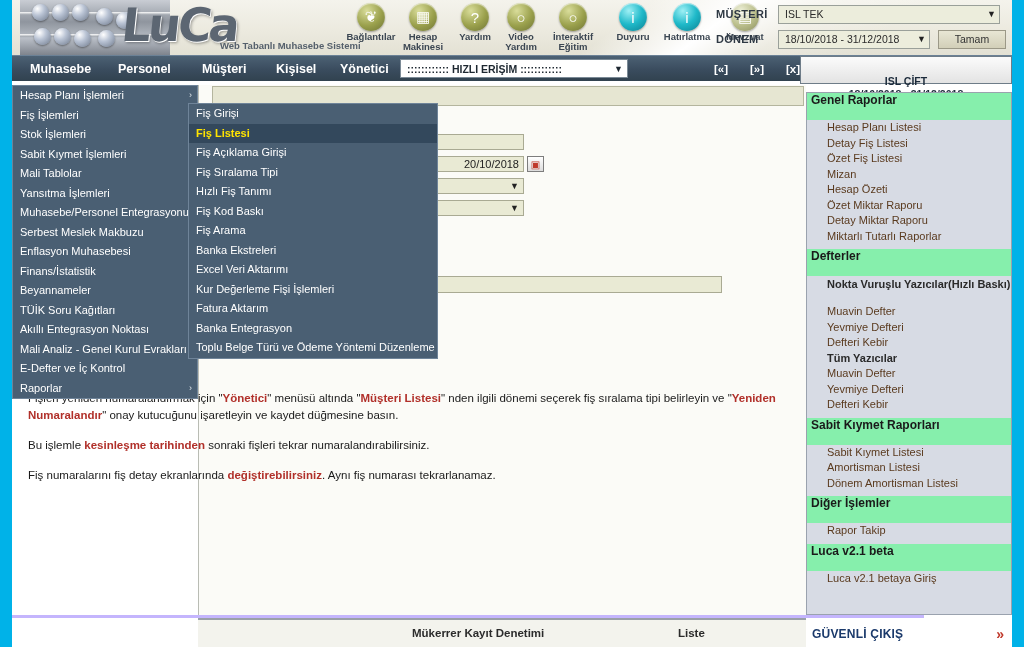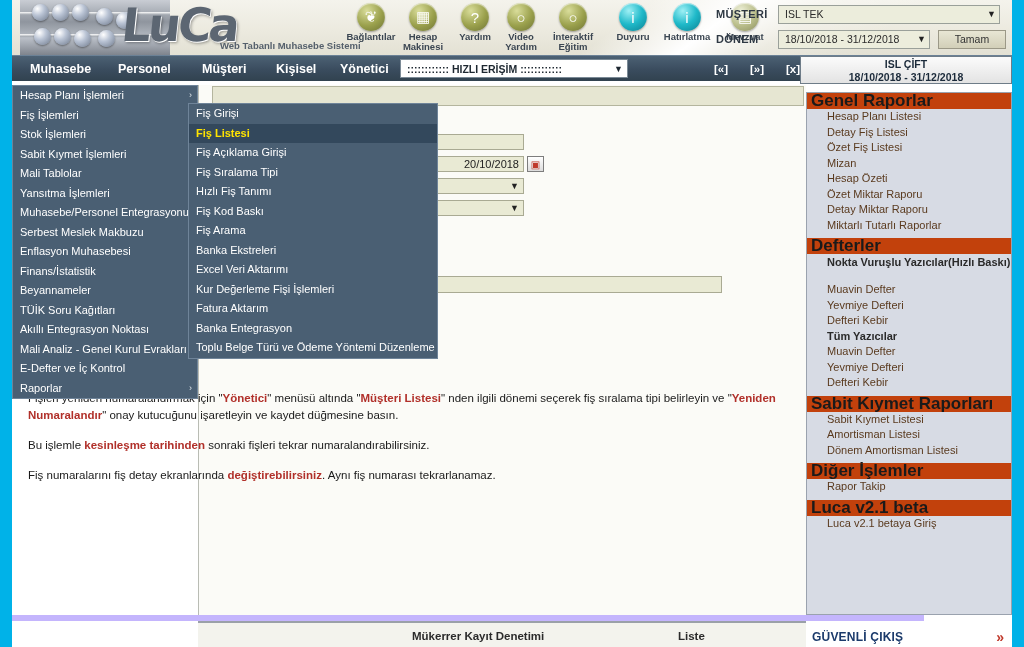--- a/index.html
+++ b/index.html
@@ -110,21 +110,21 @@
   .quick-sel .arrow { margin-left: auto; font-size: 9px; }
   .navbtn {
     position: absolute; top: 4px; height: 18px; line-height: 18px;
     color: #ffffff; font-size: 11.5px; font-weight: bold; cursor: pointer;
   }
   .period-chip {
     position: absolute; right: 0; top: 0; width: 212px; height: 28px;
     background: linear-gradient(to bottom,#fbfbfb,#e3e3e3);
     border: 1px solid #6e7c88; text-align: center;
     font-size: 10.5px; font-weight: bold; color: #1b2a3a; line-height: 13px;
-    padding-top: 1px;
+    padding-top: 18px;
   }
 
   
   .menu-left {
     position: absolute; left: 12px; top: 85px; width: 186px;
     background: #4a5f73; border: 1px solid #6f8499; z-index: 40;
   }
   .mi {
     height: 19.5px; line-height: 19.5px; padding: 0 14px 0 7px;
     color: #ffffff; font-size: 11px; white-space: nowrap; cursor: pointer;
@@ -184,35 +184,35 @@
     font-size: 11.5px; color: #1a1a1a; line-height: 17px; margin-bottom: 13px;
   }
   .r { color: #b1302a; font-weight: bold; }
 
   
   .right-panel {
     position: absolute; left: 806px; top: 92px; width: 206px; height: 523px;
     background: #d7dbe4; border: 1px solid #9aa2ae; overflow: hidden;
   }
   .rp-head {
-    height: 16px; line-height: 15px; padding-left: 4px;
-    background: #c2410c; color: #1a1a1a; font-size: 17px; font-weight: bold;
+    height: 27px; line-height: 15px; padding-left: 4px;
+    background: #86efac; color: #1a1a1a; font-size: 12px; font-weight: bold;
   }
   .rp-item {
     height: 15.5px; line-height: 15.5px; padding-left: 20px;
     font-size: 11px; color: #5a3a1e; cursor: pointer; white-space: nowrap;
   }
   .rp-item.bold { font-weight: bold; color: #2a2a2a; }
   .rp-item.bold2 { font-weight: bold; color: #2a2a2a; height: 28px; line-height: 14px; padding-top: 1px; white-space: normal; }
   .rp-gap { height: 5px; }
 
   
   .bottom-bar {
     position: absolute; left: 12px; bottom: 0; width: 912px; height: 32px;
-    background: #ffffff; border-top: 6px solid #c4b5fd;
+    background: #ffffff; border-top: 3px solid #c4b5fd;
   }
   .bb-left {
     position: absolute; left: 186px; top: 0; width: 608px; height: 31px;
     background: #f3f3ed; border-top: 2px solid #9aa0a8;
   }
   .bb-txt {
     position: absolute; top: 7px; font-size: 11.5px; font-weight: bold; color: #2b2b2b; cursor: pointer;
   }
   .exit-zone {
     position: absolute; left: 794px; top: 0; width: 206px; height: 31px;

